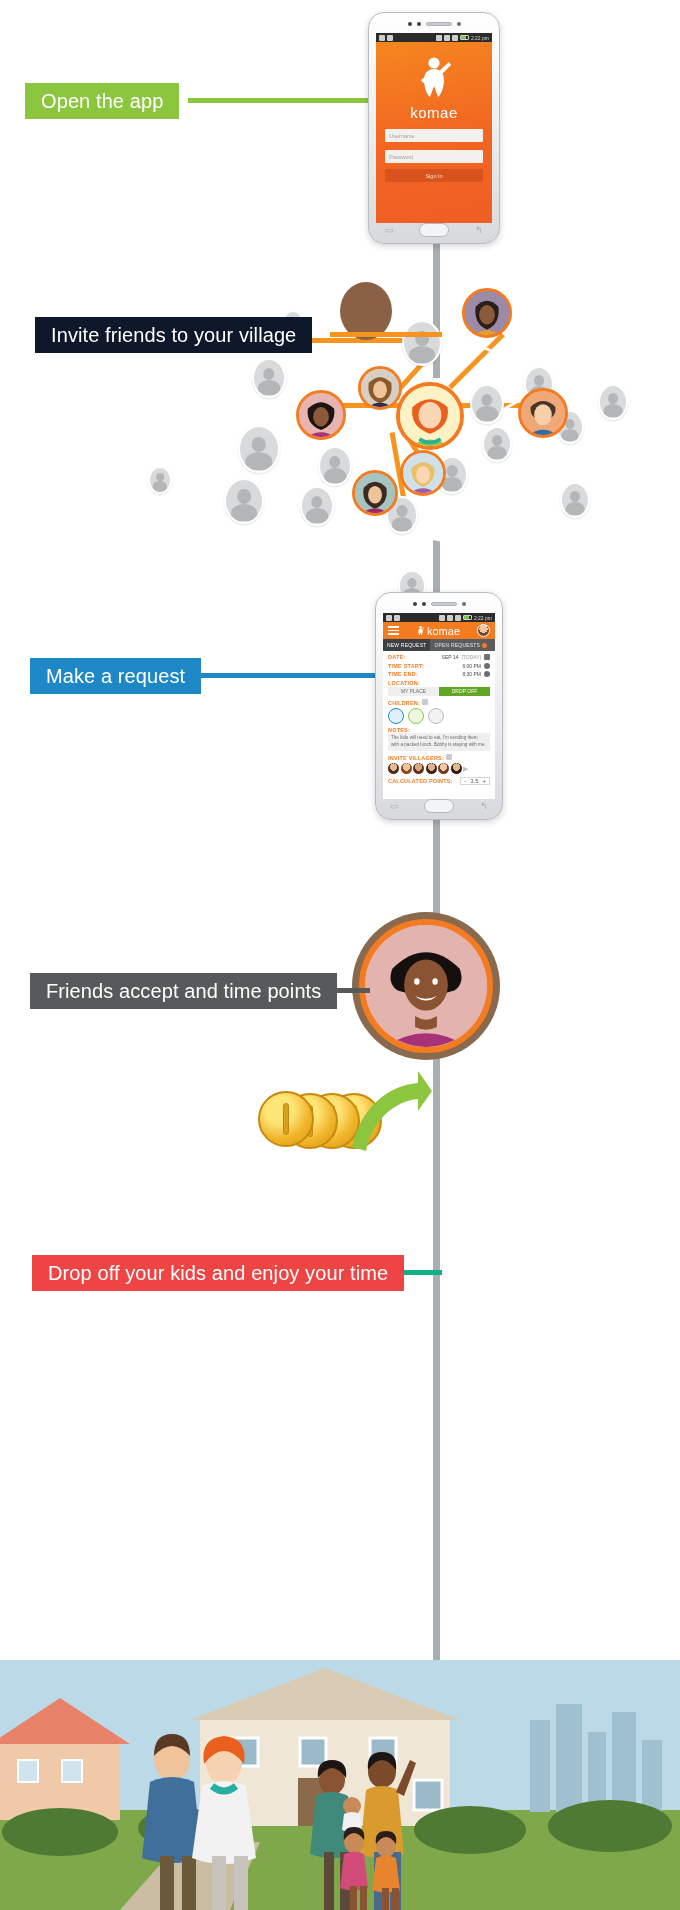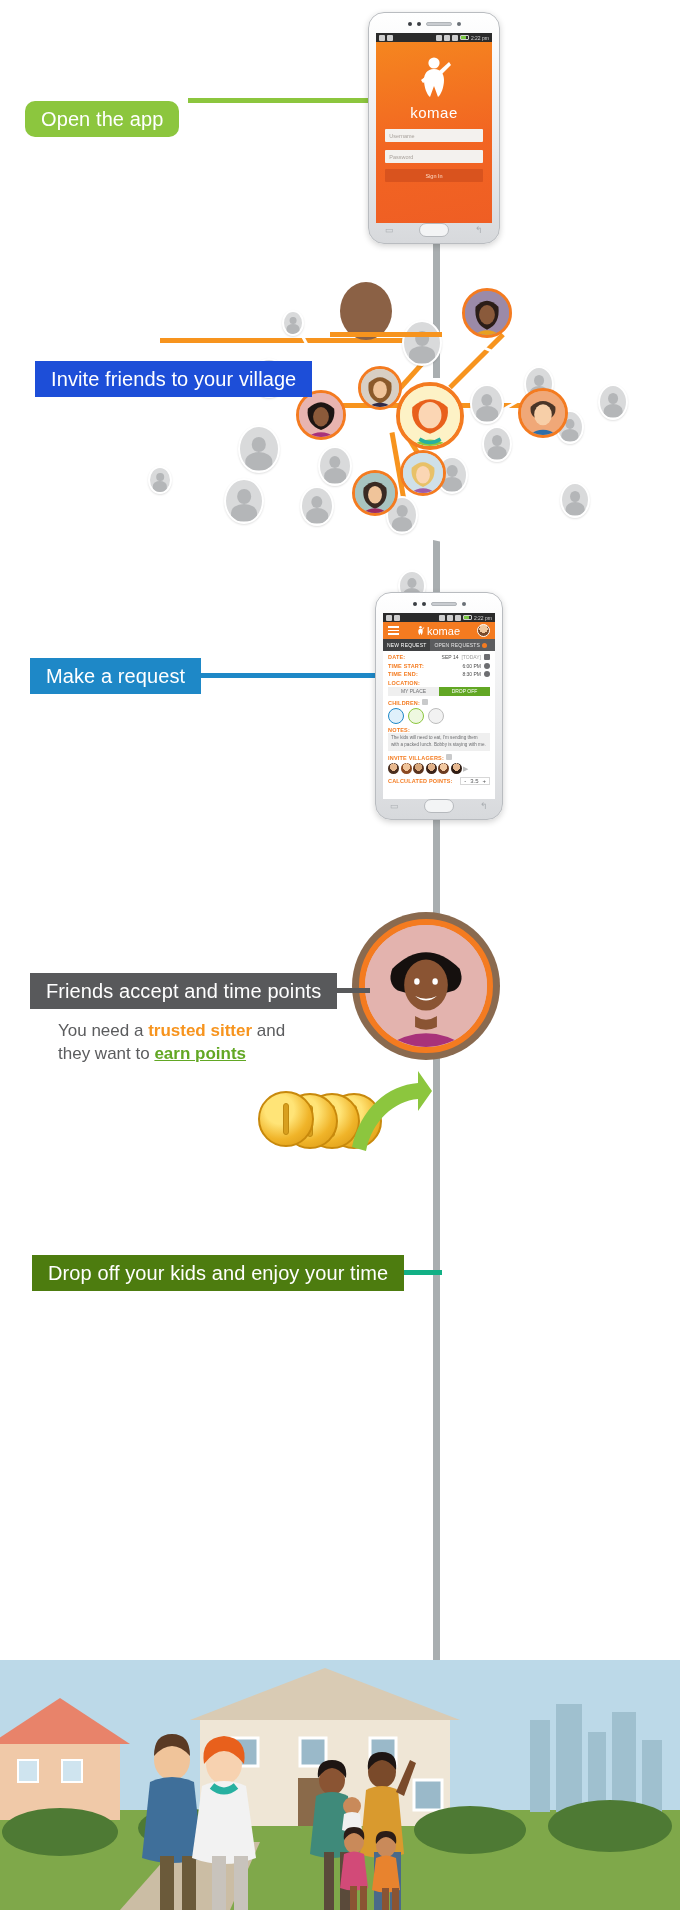--- a/index.html
+++ b/index.html
@@ -14,24 +14,24 @@
   .spine { position:absolute; left:433px; width:7px; background:#a9aeb0; }
 
   
   .pill {
     position:absolute; display:flex; align-items:center;
     padding:0 16px; height:36px; color:#fff;
     font-size:20px; letter-spacing:.1px; white-space:nowrap;
     font-weight:400;
   }
   .pill.green  { background:#8cc63e; }
-  .pill.orange { background:#1d4ed8;margin-top:44px; }
+  .pill.orange { background:#0f172a; }
   .pill.blue   { background:#1e88c7;justify-content:center; }
   .pill.grey   { background:#58595b; }
-  .pill.teal   { background:#4d7c0f; }
+  .pill.teal   { background:#ef4444; }
 
   .leader { position:absolute; height:5px; }
   .leader.green  { background:#8cc63e; }
   .leader.orange { background:#f7941e; }
   .leader.blue   { background:#1e88c7; }
   .leader.grey   { background:#58595b; }
   .leader.teal   { background:#12b085; }
 
   
   .phone {
@@ -198,21 +198,21 @@
 <div class="stage">
 
   <div class="spine" style="top:238px;height:140px;"></div>
   <div class="spine" style="top:540px;height:80px;"></div>
   <div class="spine" style="top:600px;height:160px;"></div>
   <div class="spine" style="top:810px;height:140px;"></div>
   <div class="spine" style="top:1030px;height:740px;"></div>
 
   <div class="leader green" style="left:188px; top:98px; width:250px;"></div>
 
-  <div class="pill green" style="left:25px; top:101px;border-radius:10px;">
+  <div class="pill green" style="left:25px; top:83px;">
     <span>Open the app</span>
   </div>
 
   <div class="phone" style="left:368px; top:12px; width:132px; height:232px;">
     <div class="earpiece">
       <div class="cam"></div>
       <div class="cam"></div>
       <div class="spk"></div>
       <div class="sensor"></div>
     </div>
@@ -517,24 +517,20 @@
       </svg>
     </div>
   </div>
 
   <div class="leader grey" style="left:300px; top:988px; width:70px;"></div>
 
   <div class="pill grey" style="left:30px; top:973px;">
     <span>Friends accept and time points</span>
   </div>
 
-  <div class="subtext" style="left:58px; top:1020px; width:300px;">
-    <span>You need a </span><span class="orange">trusted sitter</span><span> and</span><br>
-    <span>they want to </span><span class="green">earn points</span>
-  </div>
 
   <div class="coins" style="left:240px; top:1075px; width:180px; height:100px;">
     <div class="coin" style="left:86px; top:18px;">
         <div class="slot"></div>
       </div>
     <div class="coin" style="left:64px; top:18px;">
         <div class="slot"></div>
       </div>
     <div class="coin" style="left:42px; top:18px;">
         <div class="slot"></div>

